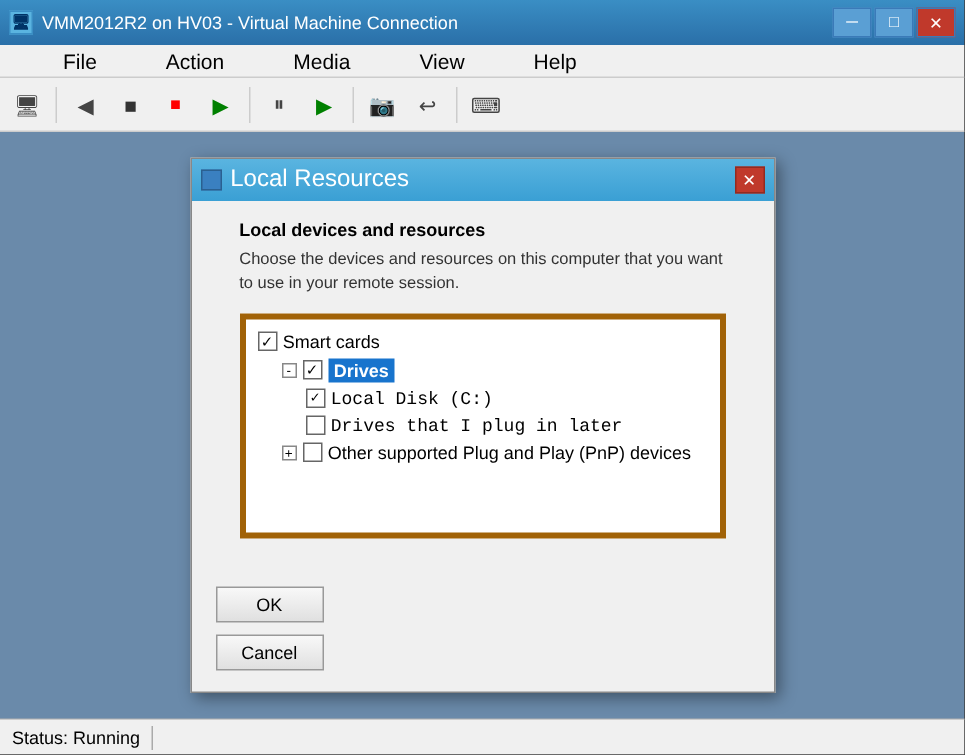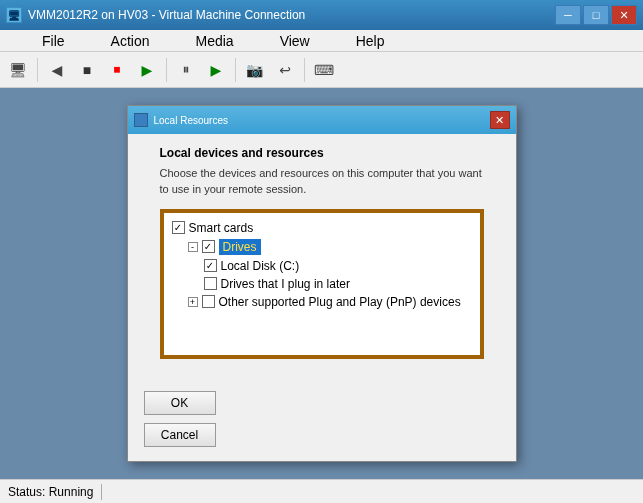--- a/index.html
+++ b/index.html
@@ -142,21 +142,21 @@
       align-items: center;
       gap: 6px;
     }
     .dialog-icon {
       width: 14px;
       height: 14px;
       background: #3a80c0;
       border: 1px solid #2a6090;
     }
     .dialog-title-text {
-      font-size: 10px;
+      font-size: 16px;
       color: white;
     }
     .dialog-close-btn {
       width: 20px;
       height: 18px;
       background: #c0392b;
       border: 1px solid #922b21;
       color: white;
       font-size: 11px;
       display: flex;
@@ -197,20 +197,21 @@
       gap: 4px;
       margin-bottom: 4px;
       font-size: 12px;
     }
 
     .resource-item.indented-1 {
       padding-left: 16px;
     }
     .resource-item.indented-2 {
       padding-left: 32px;
+      font-family: Liberation Mono, monospace;
     }
 
     .checkbox {
       width: 13px;
       height: 13px;
       border: 1px solid #666;
       background: white;
       display: inline-flex;
       align-items: center;
       justify-content: center;
@@ -230,22 +231,23 @@
       display: inline-flex;
       align-items: center;
       justify-content: center;
       font-size: 9px;
       flex-shrink: 0;
       cursor: pointer;
     }
 
     .label-selected {
       background: #1874cd;
-      color: #fde047;
+      color: #ffffff;
       padding: 1px 4px;
+      font-weight: bold;
     }
 
     .dialog-footer {
       display: flex;
       justify-content: flex-end;
       gap: 8px;
       padding: 8px 16px 14px;
       flex-direction: column;
     }
 

